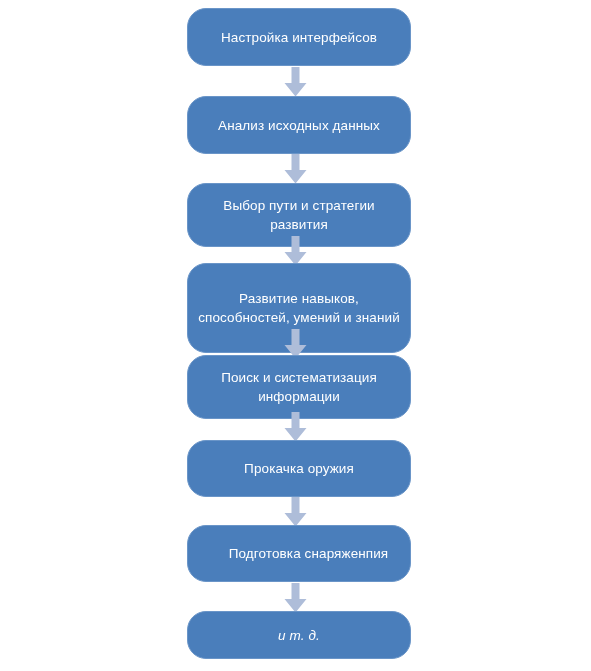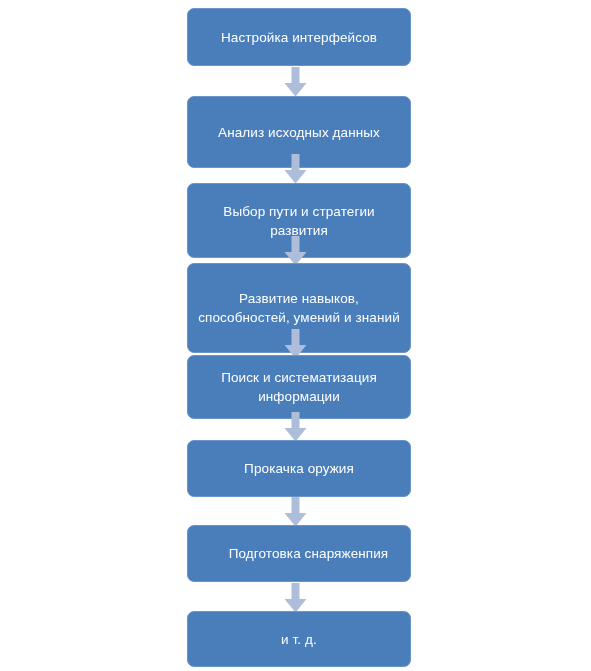--- a/index.html
+++ b/index.html
@@ -22,21 +22,21 @@
     background: #ffffff;
   }
 
   .node {
     position: absolute;
     left: 187px;
     width: 224px;
     box-sizing: border-box;
     background: #4a7ebb;
     border: 1px solid #6a95c8;
-    border-radius: 7px;
+    border-radius: 19px;
     color: #ffffff;
     display: flex;
     align-items: center;
     justify-content: center;
     text-align: center;
     font-size: 13.5px;
     line-height: 19px;
     letter-spacing: 0.1px;
     padding: 0 10px;
     text-rendering: optimizeLegibility;
@@ -68,31 +68,31 @@
   <div class="node" style="top:8px;height:58px;">
     <span class="node-label">Настройка интерфейсов</span>
   </div>
 
   <div class="arrow" style="top:67px;">
     <svg viewBox="0 0 23 30" xmlns="http://www.w3.org/2000/svg" aria-hidden="true">
       <polygon points="7.5,0 15.5,0 15.5,16 22.5,16 11.5,29.5 0.5,16 7.5,16" fill="#aebdd9"></polygon>
     </svg>
   </div>
 
-  <div class="node" style="top:96px;height:72px;">
+  <div class="node" style="top:96px;height:58px;">
     <span class="node-label">Анализ исходных данных</span>
   </div>
 
   <div class="arrow" style="top:154px;">
     <svg viewBox="0 0 23 30" xmlns="http://www.w3.org/2000/svg" aria-hidden="true">
       <polygon points="7.5,0 15.5,0 15.5,16 22.5,16 11.5,29.5 0.5,16 7.5,16" fill="#aebdd9"></polygon>
     </svg>
   </div>
 
-  <div class="node" style="top:183px;height:75px;">
+  <div class="node" style="top:183px;height:64px;">
     <span class="node-label">Выбор пути и стратегии развития</span>
   </div>
 
   <div class="arrow" style="top:236px;">
     <svg viewBox="0 0 23 30" xmlns="http://www.w3.org/2000/svg" aria-hidden="true">
       <polygon points="7.5,0 15.5,0 15.5,16 22.5,16 11.5,29.5 0.5,16 7.5,16" fill="#aebdd9"></polygon>
     </svg>
   </div>
 
   <div class="node" style="top:263px;height:90px;">
@@ -128,17 +128,17 @@
   <div class="node" style="top:525px;height:57px;padding-left:29px;">
     <span class="node-label">Подготовка снаряженпия</span>
   </div>
 
   <div class="arrow" style="top:583px;">
     <svg viewBox="0 0 23 30" xmlns="http://www.w3.org/2000/svg" aria-hidden="true">
       <polygon points="7.5,0 15.5,0 15.5,16 22.5,16 11.5,29.5 0.5,16 7.5,16" fill="#aebdd9"></polygon>
     </svg>
   </div>
 
-  <div class="node" style="top:611px;height:56px;">
+  <div class="node" style="top:611px;height:48px;font-style:italic;">
     <span class="node-label">и т. д.</span>
   </div>
 
 </div>
 
 </body></html>

